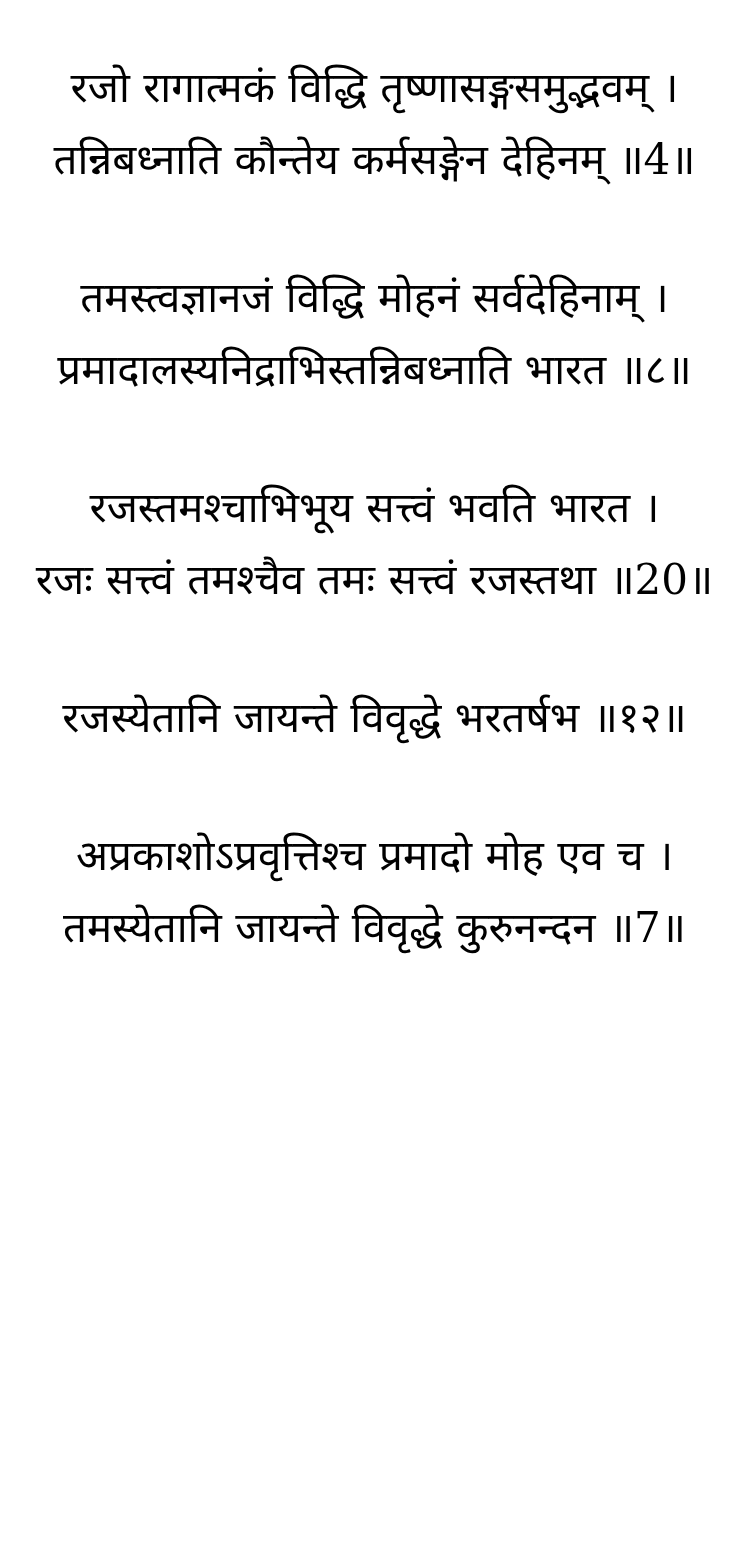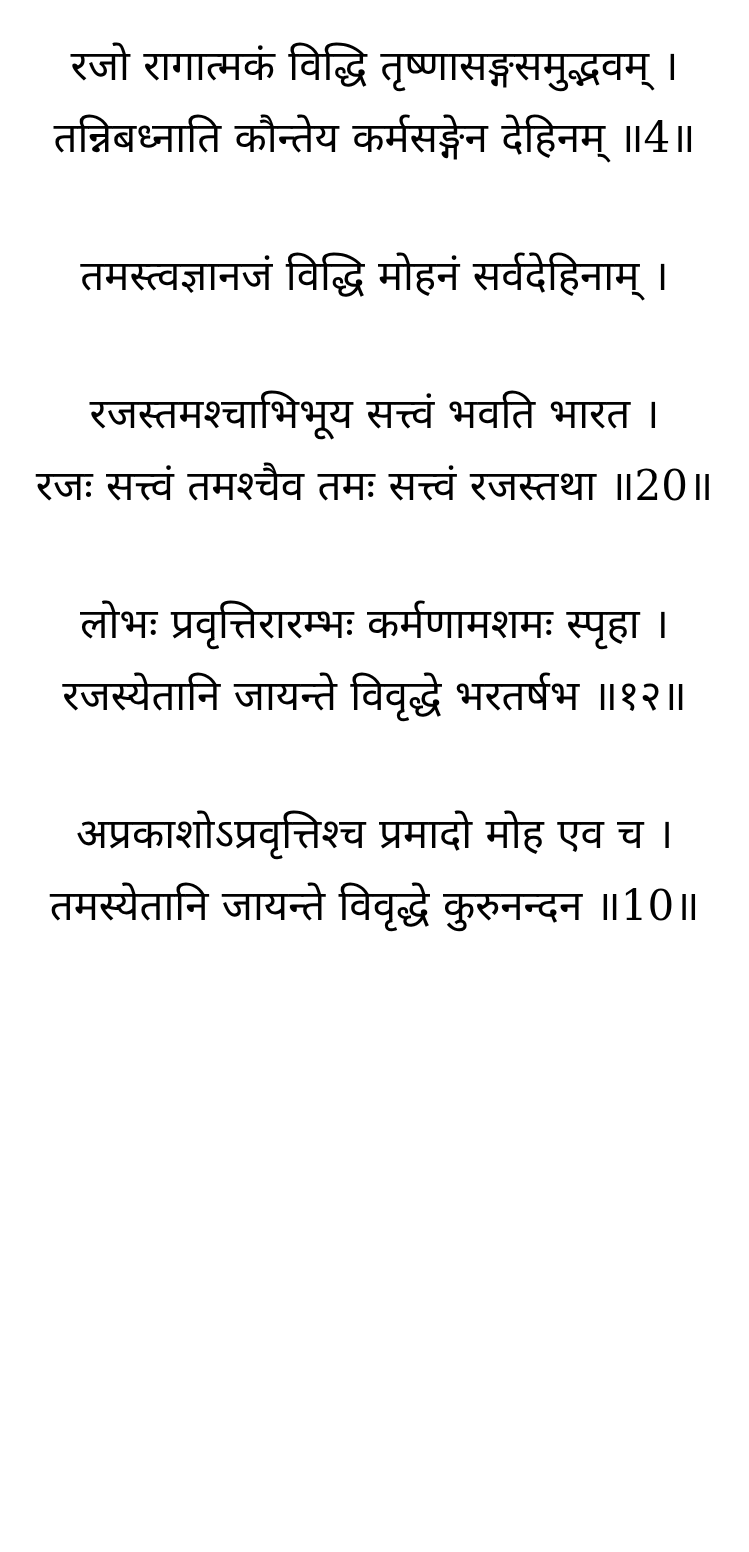--- a/index.html
+++ b/index.html
@@ -5,21 +5,21 @@
   html, body {
     margin: 0;
     padding: 0;
     background: #ffffff;
   }
   .page {
     width: 749px;
     height: 1552px;
     background: #ffffff;
     box-sizing: border-box;
-    padding-top: 30px;
+    padding-top: 52px;
     overflow: hidden;
     font-family: "DejaVu Serif", "Liberation Serif", serif;
   }
   .verse {
     text-align: center;
     margin: 0 0 66px 0;
   }
   .verse-line {
     font-size: 42px;
     line-height: 72px;
@@ -33,34 +33,34 @@
 
 <div class="page">
 
   <div class="verse">
     <div class="verse-line">रजो रागात्मकं विद्धि तृष्णासङ्गसमुद्भवम् ।</div>
     <div class="verse-line">तन्निबध्नाति कौन्तेय कर्मसङ्गेन देहिनम् ॥4॥</div>
   </div>
 
   <div class="verse">
     <div class="verse-line">तमस्त्वज्ञानजं विद्धि मोहनं सर्वदेहिनाम् ।</div>
+    <div class="verse-line">प्रमादालस्यनिद्राभिस्तन्निबध्नाति भारत ॥८॥</div>
   </div>
 
   <div class="verse">
   </div>
 
   <div class="verse">
     <div class="verse-line">रजस्तमश्चाभिभूय सत्त्वं भवति भारत ।</div>
     <div class="verse-line">रजः सत्त्वं तमश्चैव तमः सत्त्वं रजस्तथा ॥20॥</div>
   </div>
 
 
   <div class="verse">
-    <div class="verse-line">लोभः प्रवृत्तिरारम्भः कर्मणामशमः स्पृहा ।</div>
     <div class="verse-line">रजस्येतानि जायन्ते विवृद्धे भरतर्षभ ॥१२॥</div>
   </div>
 
   <div class="verse">
     <div class="verse-line">अप्रकाशोऽप्रवृत्तिश्च प्रमादो मोह एव च ।</div>
-    <div class="verse-line">तमस्येतानि जायन्ते विवृद्धे कुरुनन्दन ॥10॥</div>
+    <div class="verse-line">तमस्येतानि जायन्ते विवृद्धे कुरुनन्दन ॥7॥</div>
   </div>
 
 </div>
 
 </body></html>

